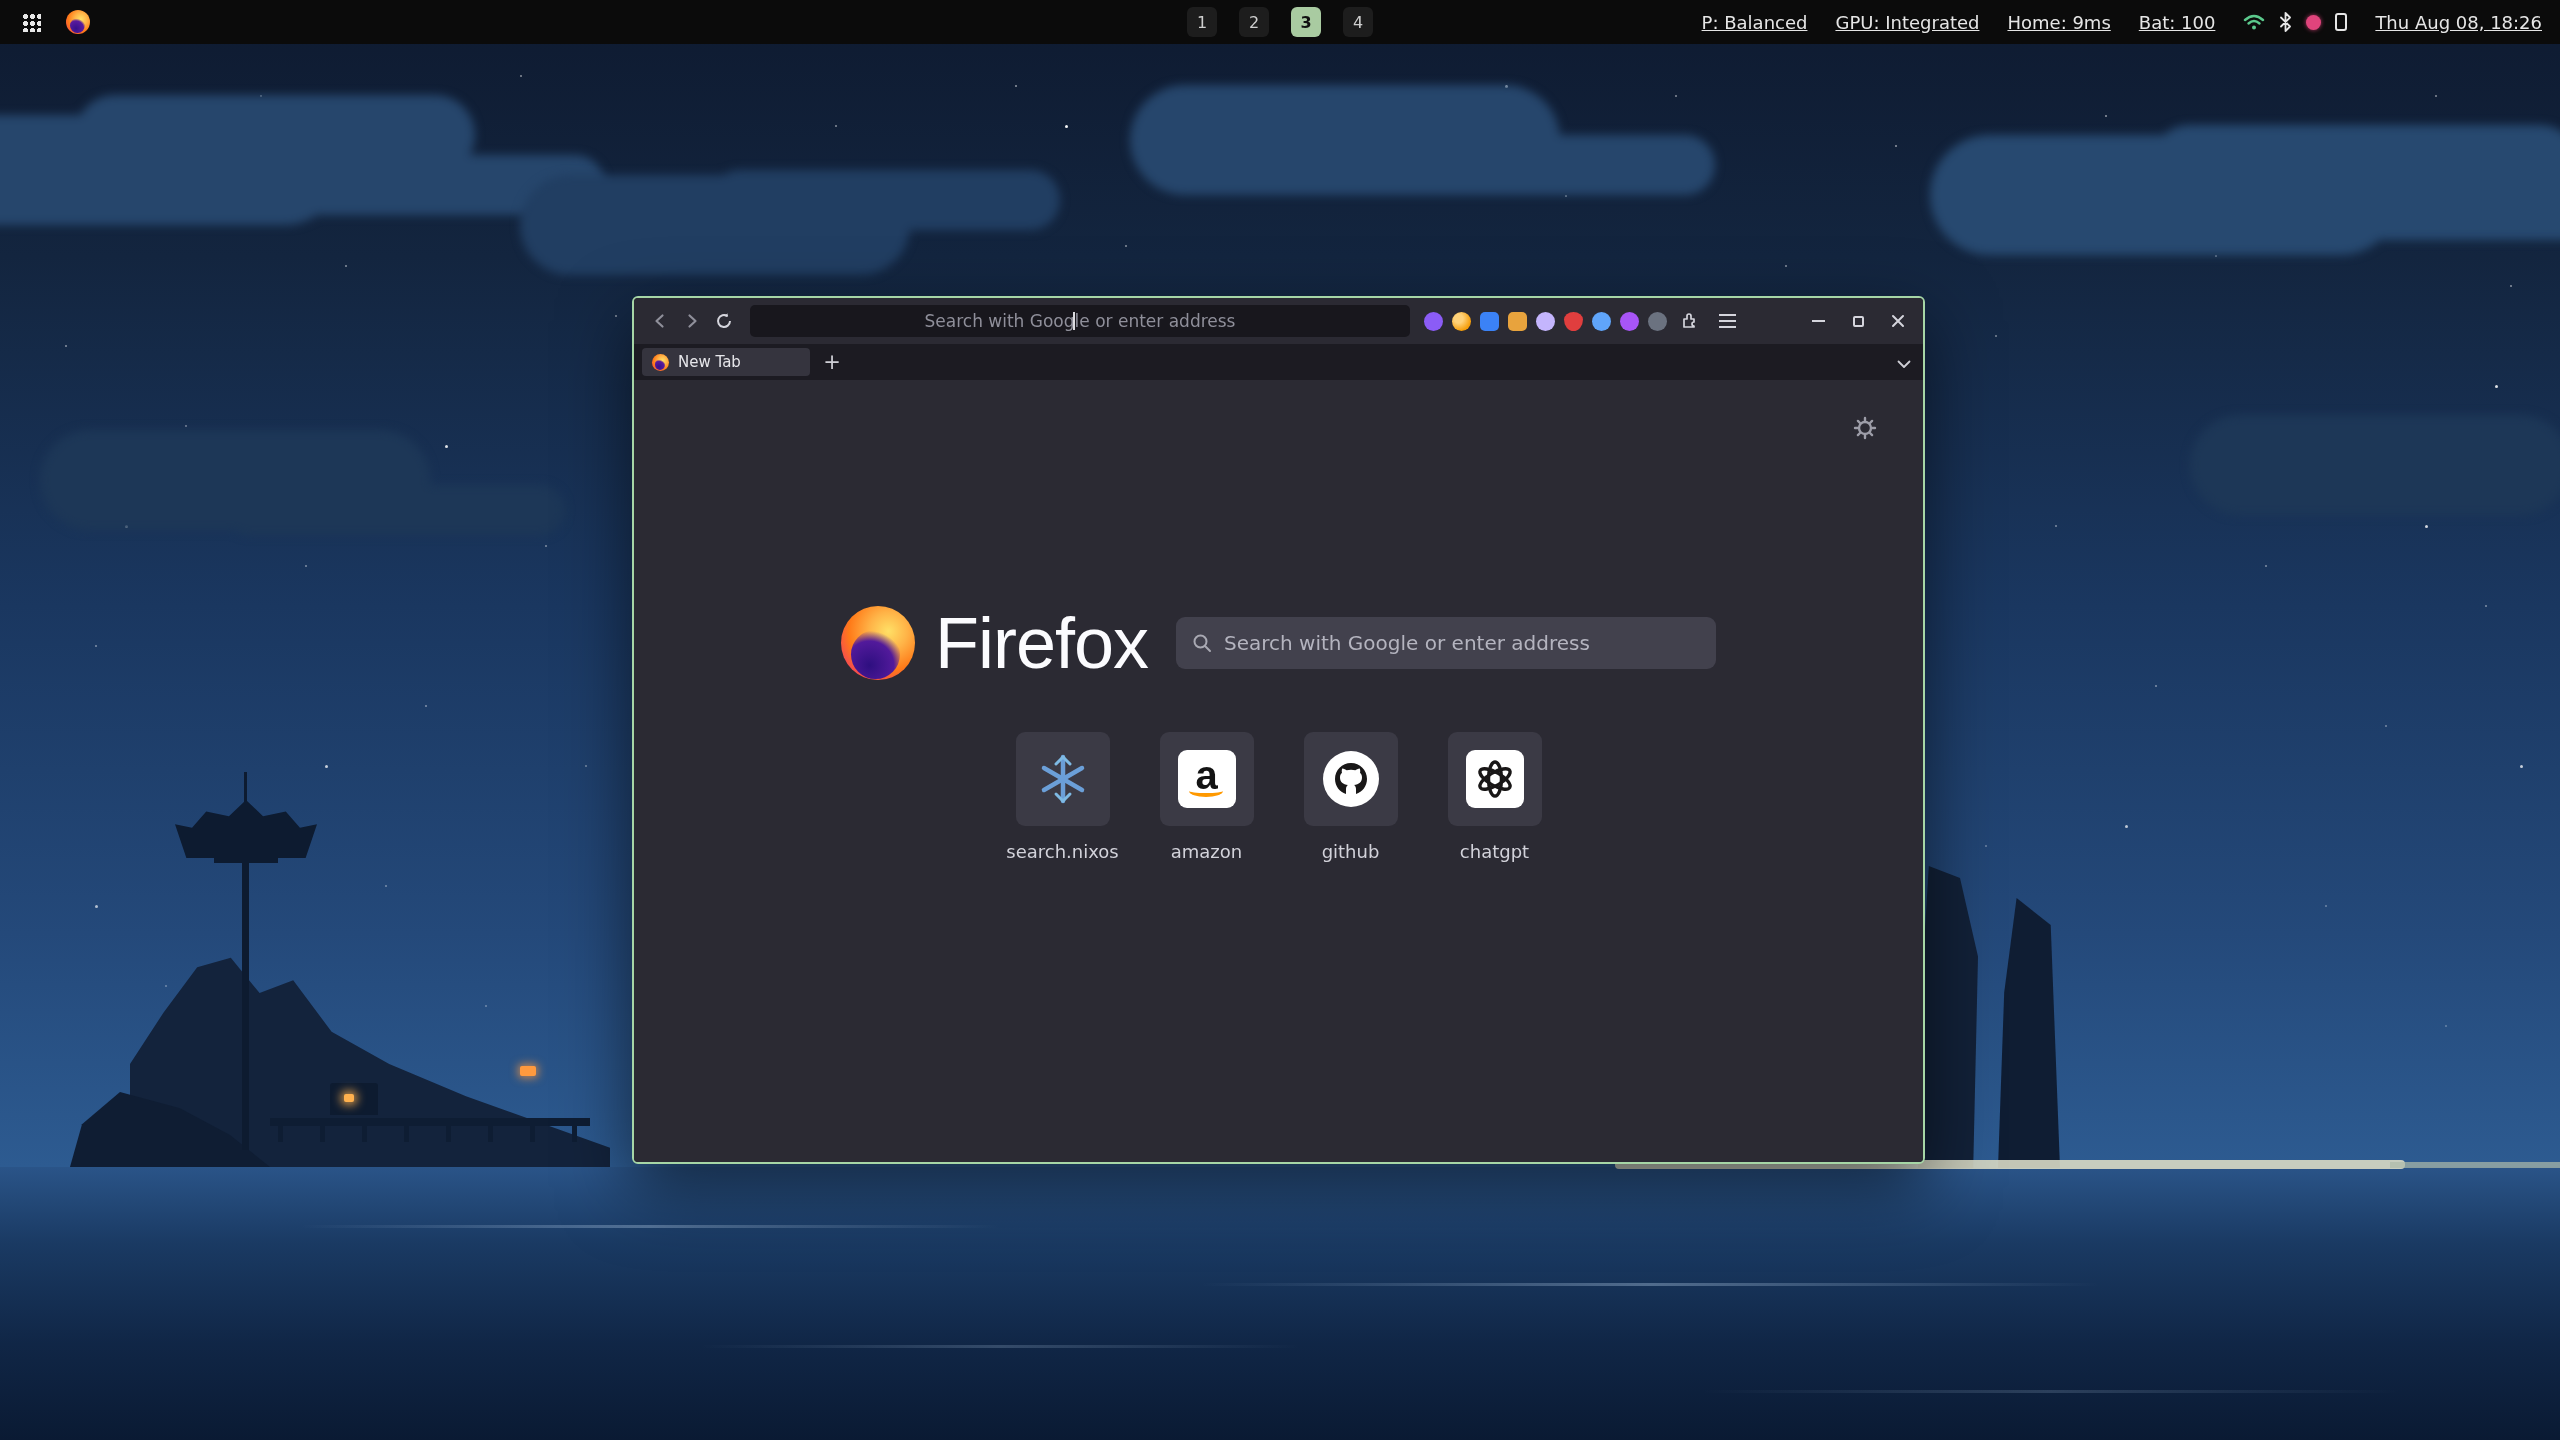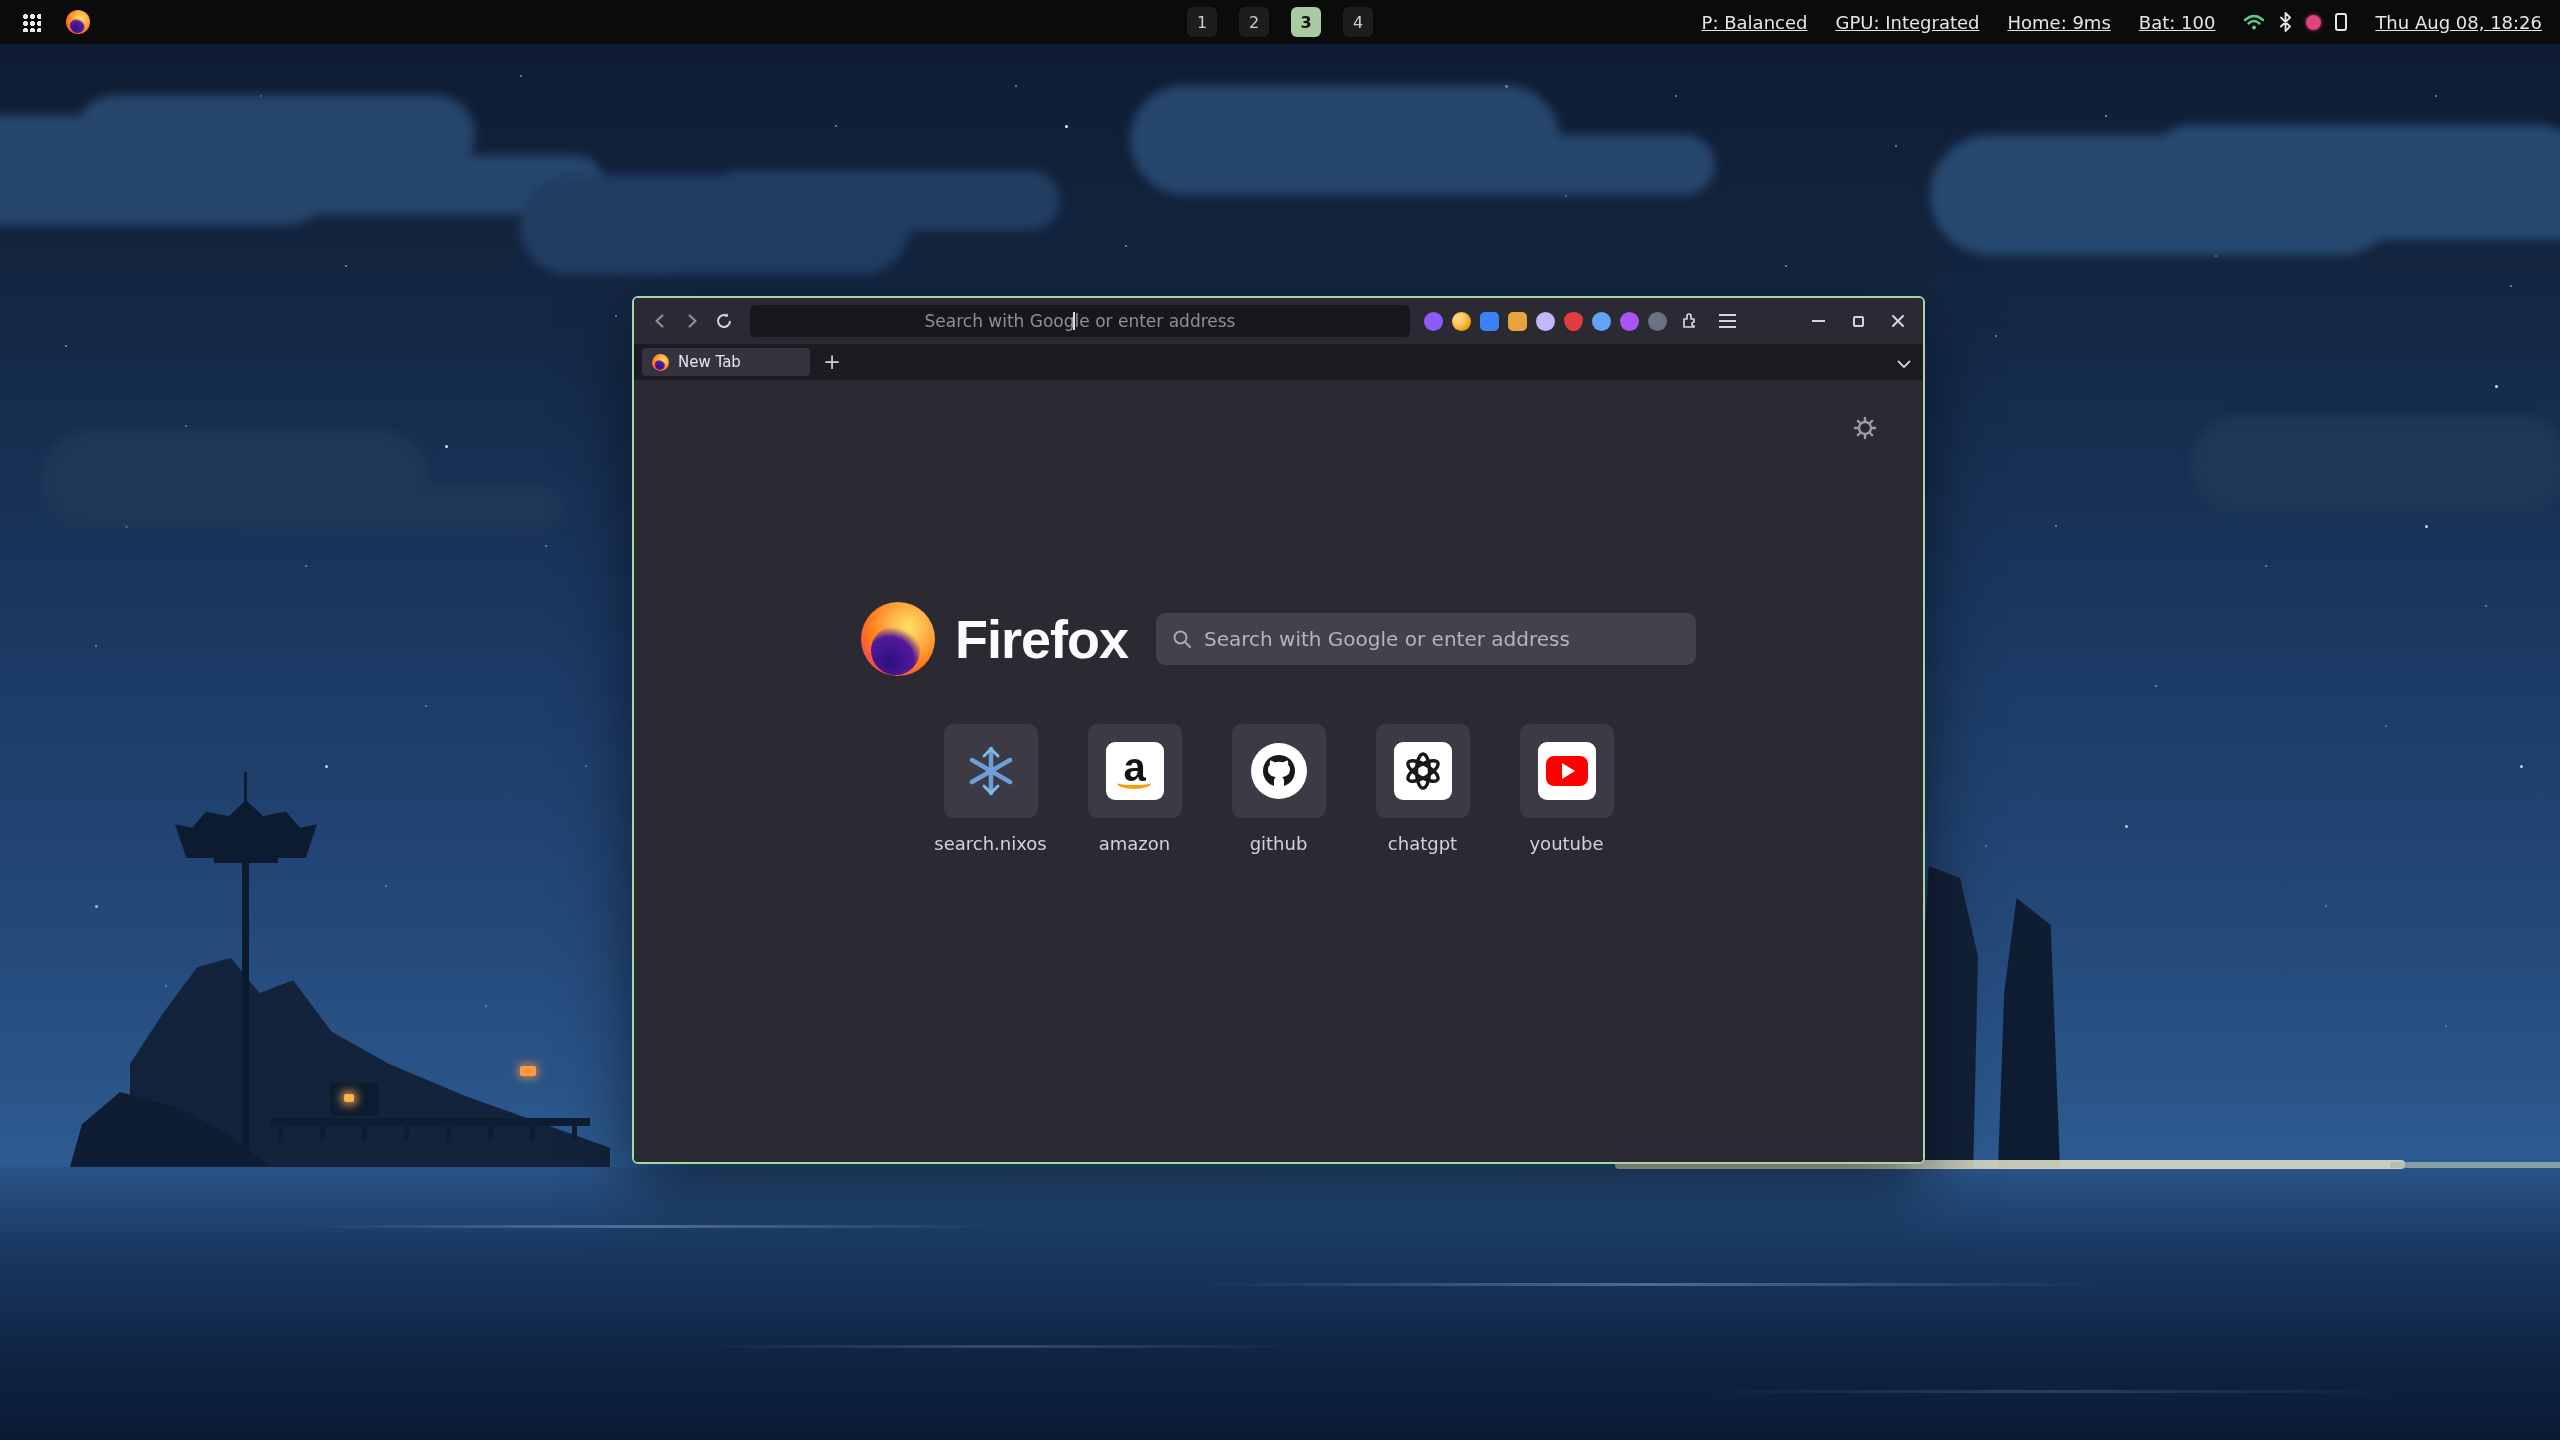--- a/index.html
+++ b/index.html
@@ -142,21 +142,21 @@
   .tabs-chevron { position:absolute; right:12px; top:10px; cursor:pointer; }
 
   
   .content { flex:1; background:#2b2a33; position:relative; }
   .gear { position:absolute; right:46px; top:36px; cursor:pointer; }
   .hero { display:flex; align-items:center; justify-content:center; padding-top:222px; }
   .fx-logo { width:74px; height:74px; border-radius:50%; position:relative; overflow:hidden; flex:0 0 auto;
     background:radial-gradient(circle at 64% 34%,#ffe066 0%,#ffb347 28%,#ff7a18 58%,#f0336b 88%,#c01e8a 100%); }
   .fx-logo::after { content:""; position:absolute; left:14%; top:32%; width:66%; height:66%; border-radius:50%;
     background:radial-gradient(circle at 38% 72%,#2e0f80 0%,#521a9b 52%,rgba(82,26,155,0) 74%); }
-  .brand { font-size:54px; font-weight:700; color:#fbfbfe; margin-left:20px; letter-spacing:-1px;
+  .brand { font-size:72px; font-weight:400; color:#fbfbfe; margin-left:20px; letter-spacing:-1px;
     font-family:"Liberation Sans","DejaVu Sans",sans-serif; }
   .ntp-search { width:540px; height:52px; margin-left:28px; background:#42414d; border-radius:9px;
     display:flex; align-items:center; padding:0 16px; gap:12px; cursor:text; }
   .ntp-search input { flex:1; background:transparent; border:none; outline:none; color:#fbfbfe;
     font-size:20px; font-family:inherit; }
   .ntp-search input::placeholder { color:#b4b4bf; }
   .shortcuts { display:flex; justify-content:center; margin-top:48px; }
   .cut { width:144px; display:flex; flex-direction:column; align-items:center; cursor:pointer; }
   .tile { width:94px; height:94px; background:#3b3a45; border-radius:9px; display:flex; align-items:center; justify-content:center; }
   .tile-inner-white { width:58px; height:58px; background:#fff; border-radius:9px;
@@ -387,26 +387,16 @@
                 <g fill="none" stroke="#191717" stroke-width="3.4">
                   <ellipse cx="22" cy="22" rx="6.5" ry="17" transform="rotate(0 22 22)"></ellipse>
                   <ellipse cx="22" cy="22" rx="6.5" ry="17" transform="rotate(60 22 22)"></ellipse>
                   <ellipse cx="22" cy="22" rx="6.5" ry="17" transform="rotate(120 22 22)"></ellipse>
                 </g>
               </svg>
             </div>
           </div>
           <span class="cut-label">chatgpt</span>
         </div>
-        <div class="cut">
-          <div class="tile">
-            <div class="tile-inner-white">
-              <span class="yt-badge">
-                  <span class="yt-play"></span>
-                </span>
-            </div>
-          </div>
-          <span class="cut-label">youtube</span>
-        </div>
       </div>
     </div>
   </div>
 </div>
 
 </body></html>

